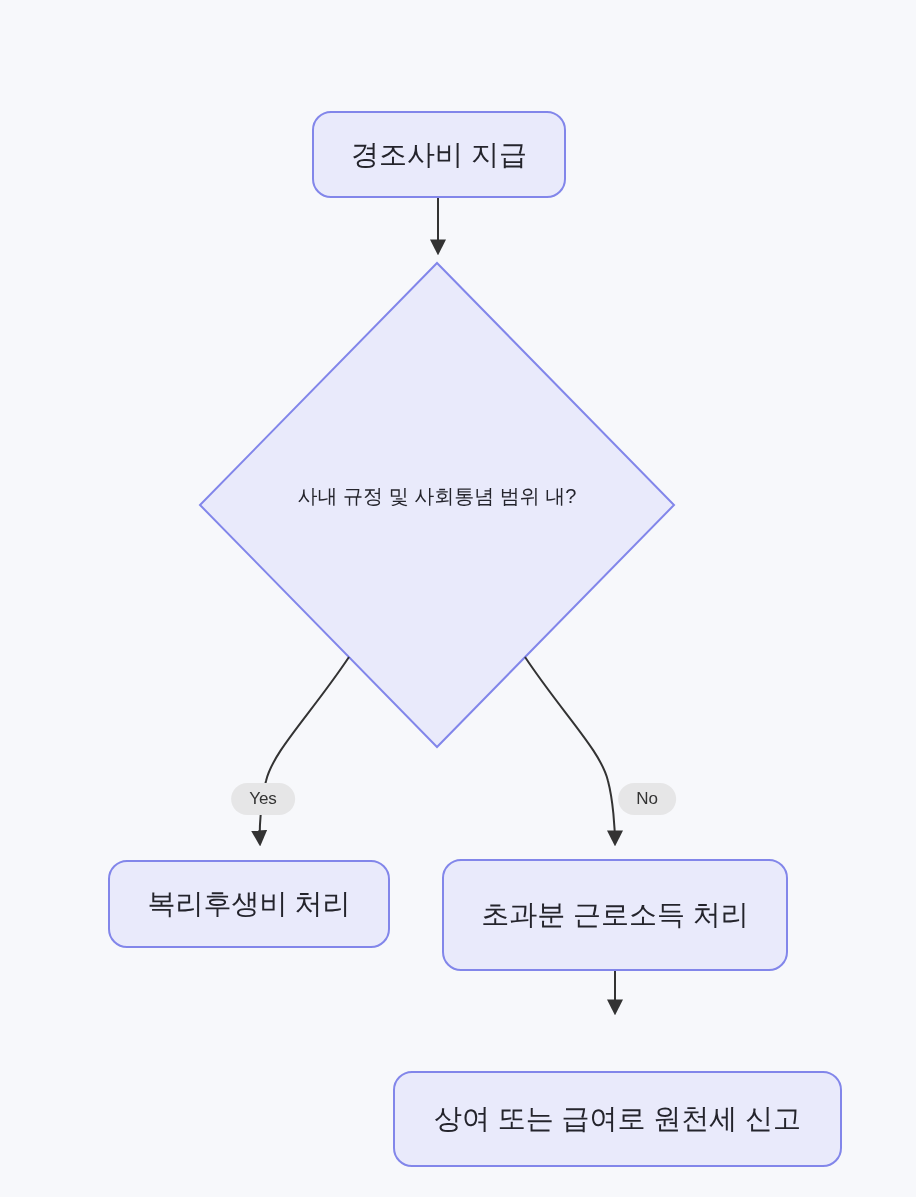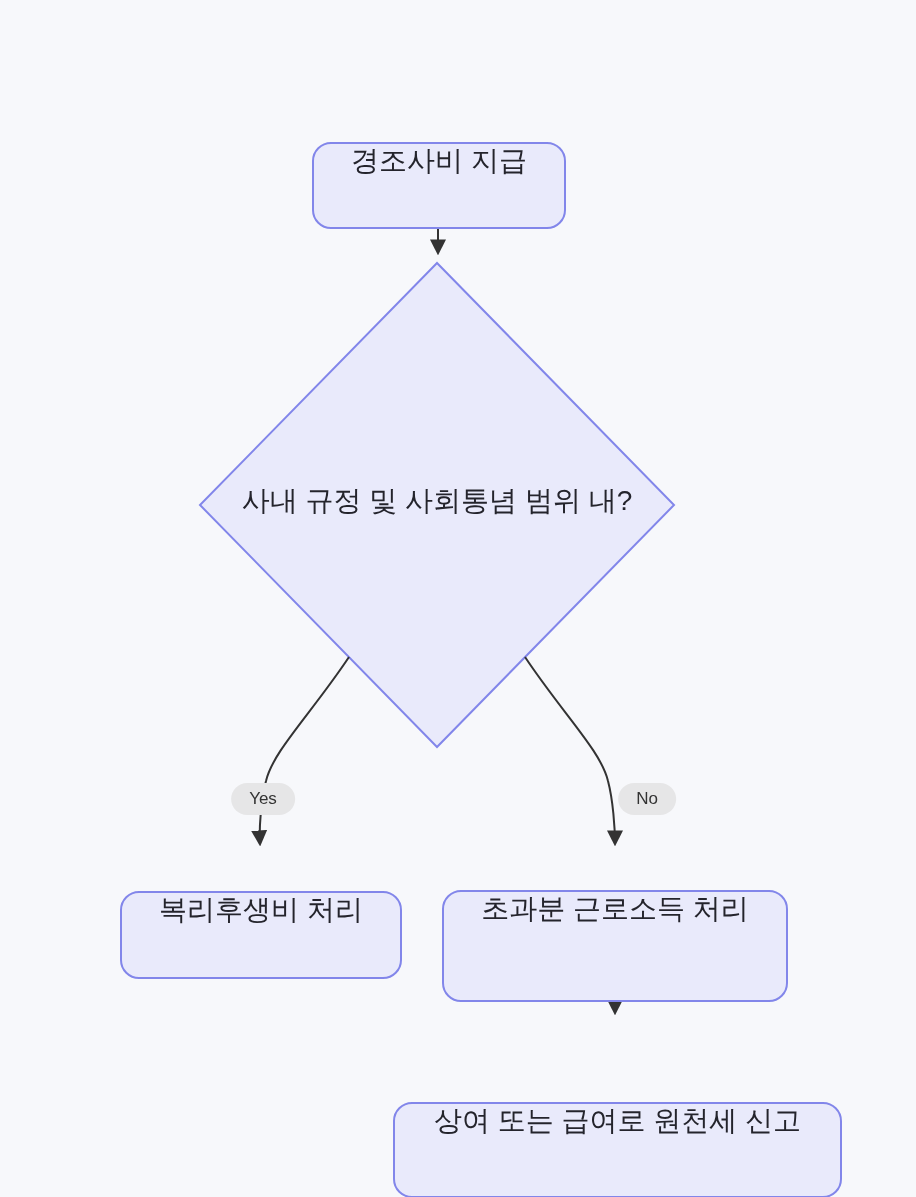--- a/index.html
+++ b/index.html
@@ -30,40 +30,39 @@
     stroke: var(--node-border, #8286ea);
     stroke-width: 2;
   }
   .node {
     position: absolute;
     box-sizing: border-box;
     background: var(--node-fill, #e9eafb);
     border: 2px solid var(--node-border, #8286ea);
     border-radius: 19px;
     display: flex;
-    align-items: flex-start;
+    align-items: center;
     justify-content: center;
     color: var(--node-text, #24242c);
     font-size: 28px;
     font-weight: 500;
     line-height: 1.2;
     white-space: nowrap;
-    margin-top: 31px;
   }
   .node-start  { left: 312px; top: 111px; width: 254px; height: 87px; }
-  .node-yes    { left: 120px; top: 860px; width: 282px; height: 88px; }
+  .node-yes    { left: 108px; top: 860px; width: 282px; height: 88px; font-family: Liberation Serif, serif; }
   .node-no     { left: 442px; top: 859px; width: 346px; height: 112px; }
   .node-final  { left: 393px; top: 1071px; width: 449px; height: 96px; }
   .decision-label {
     position: absolute;
     left: 207px; top: 483px;
     width: 460px;
     text-align: center;
     color: var(--node-text, #24242c);
-    font-size: 28px;
+    font-size: 20px;
     font-weight: 500;
     line-height: 1.3;
     white-space: nowrap;
   }
   .edge-pill {
     position: absolute;
     transform: translate(-50%, -50%);
     background: var(--edge-label-bg, #e6e6e7);
     color: var(--edge-label-text, #333333);
     font-size: 17px;

